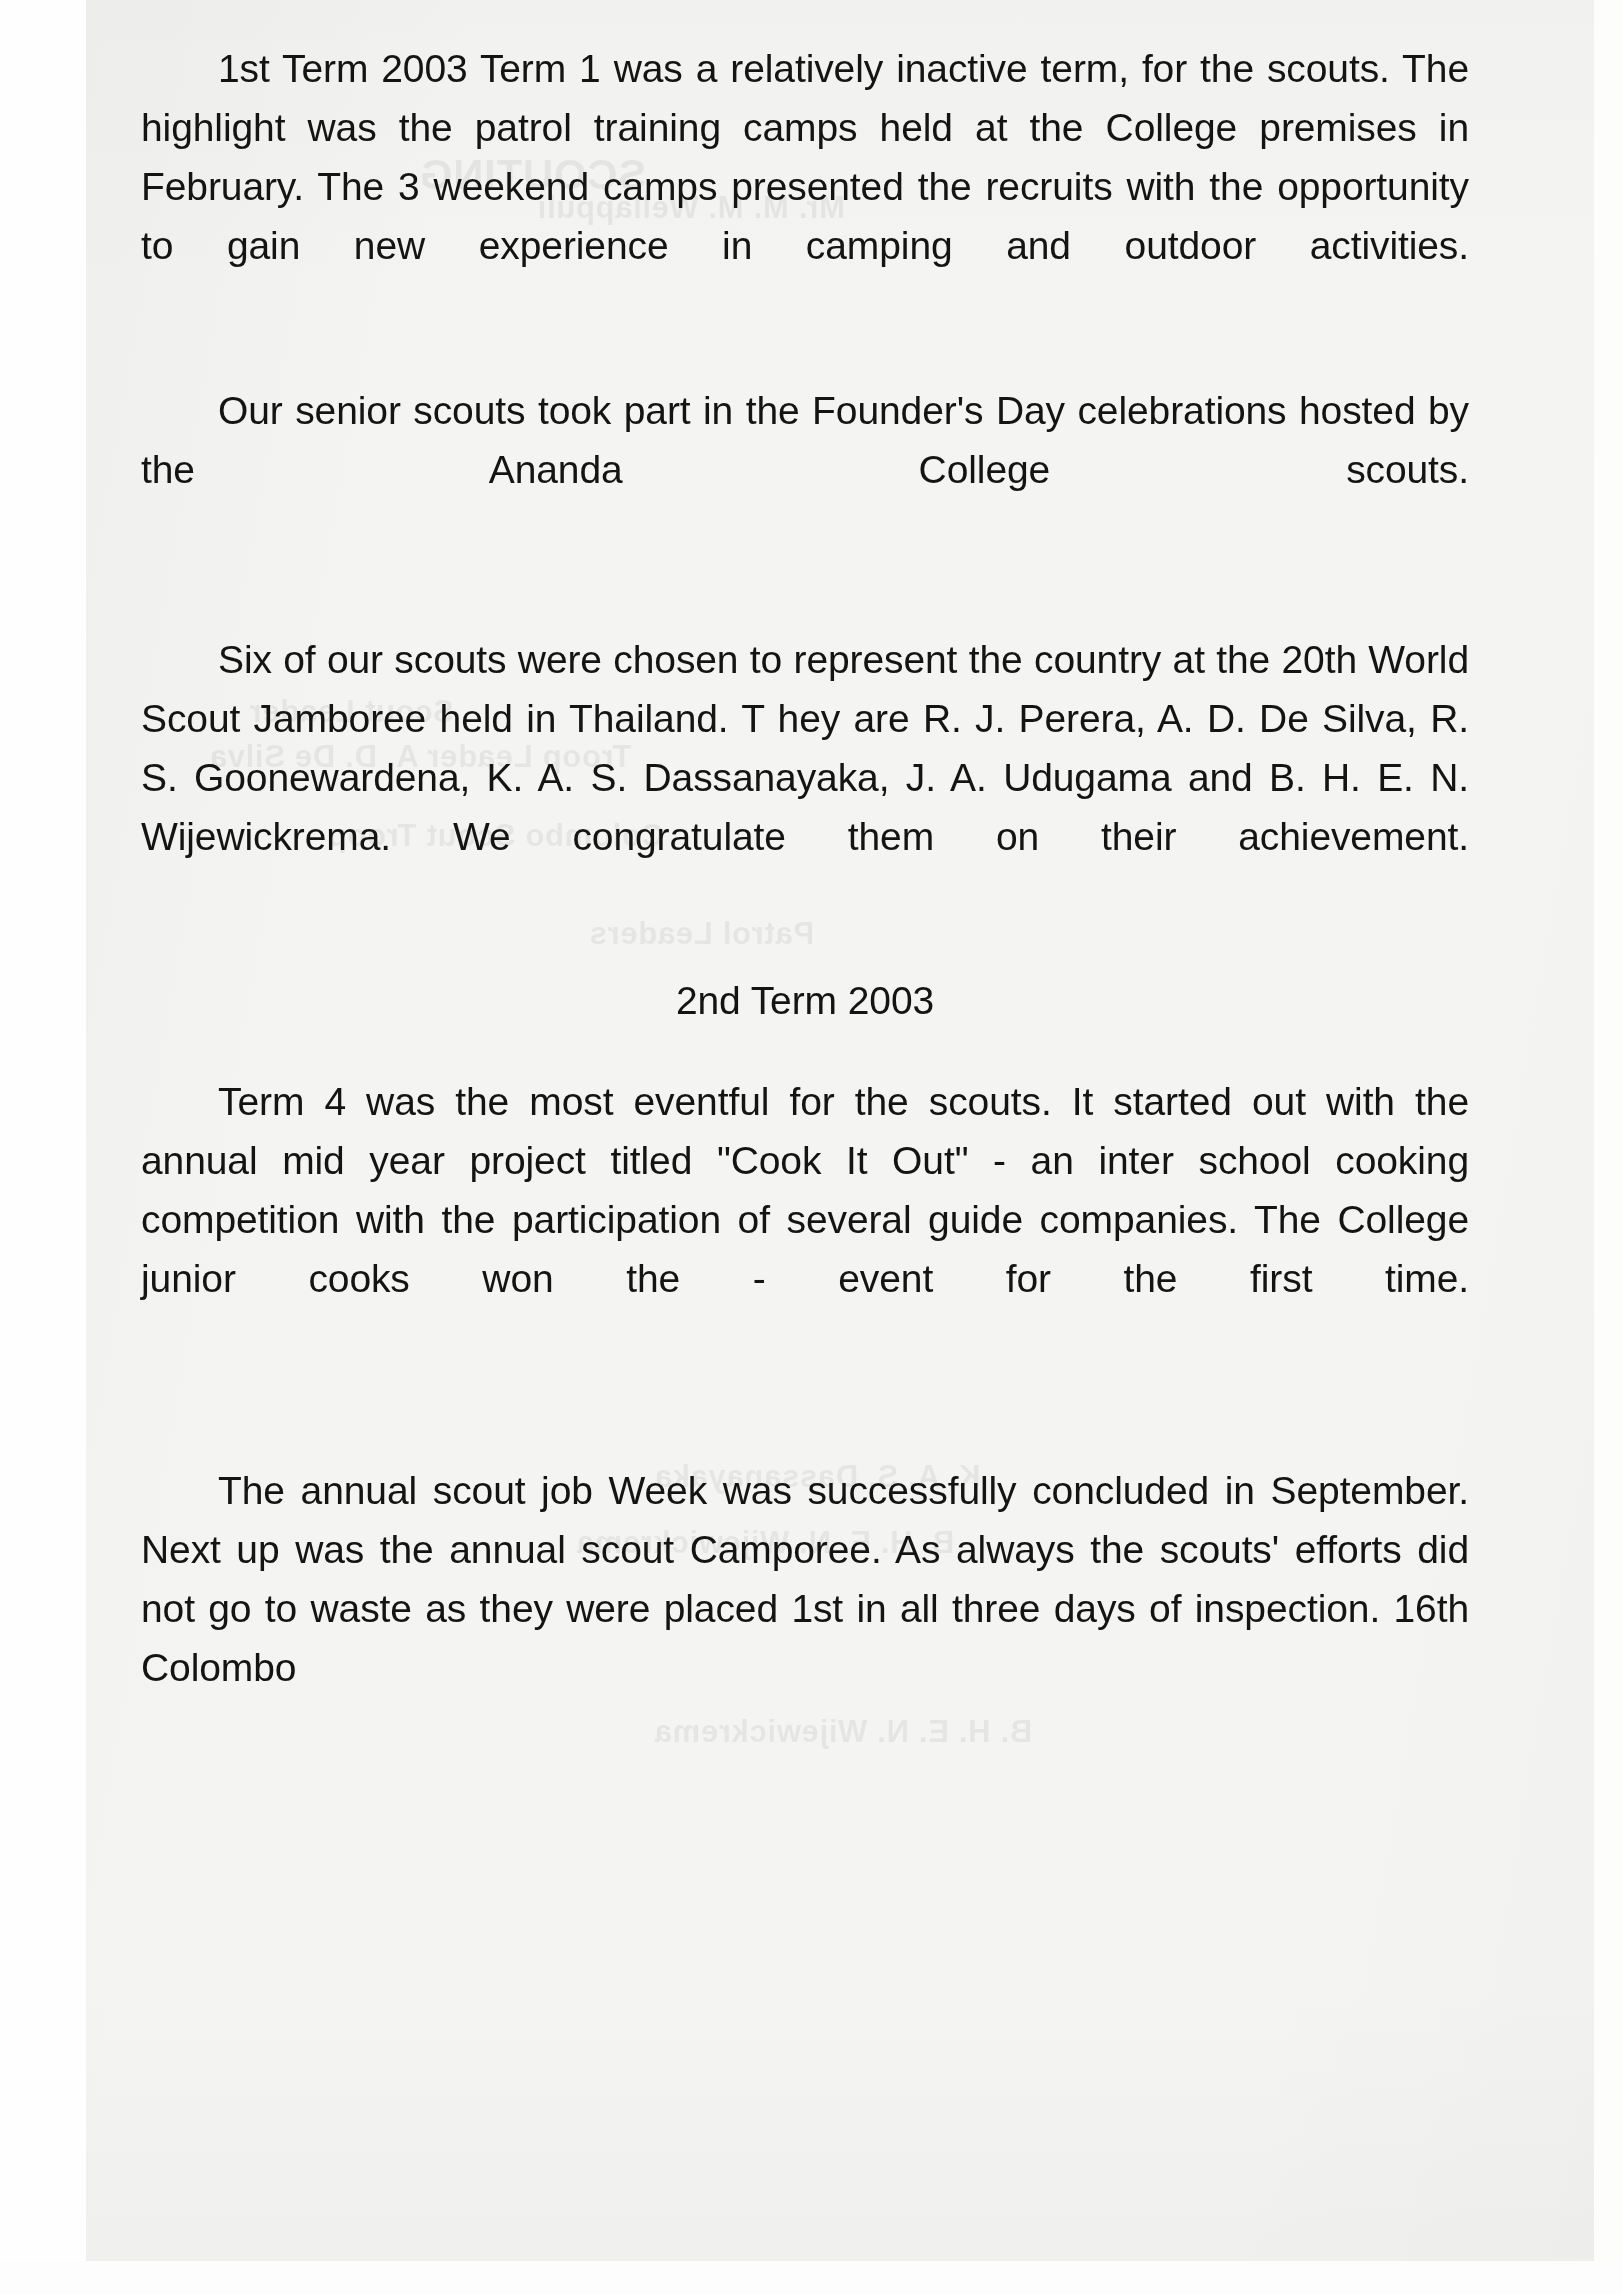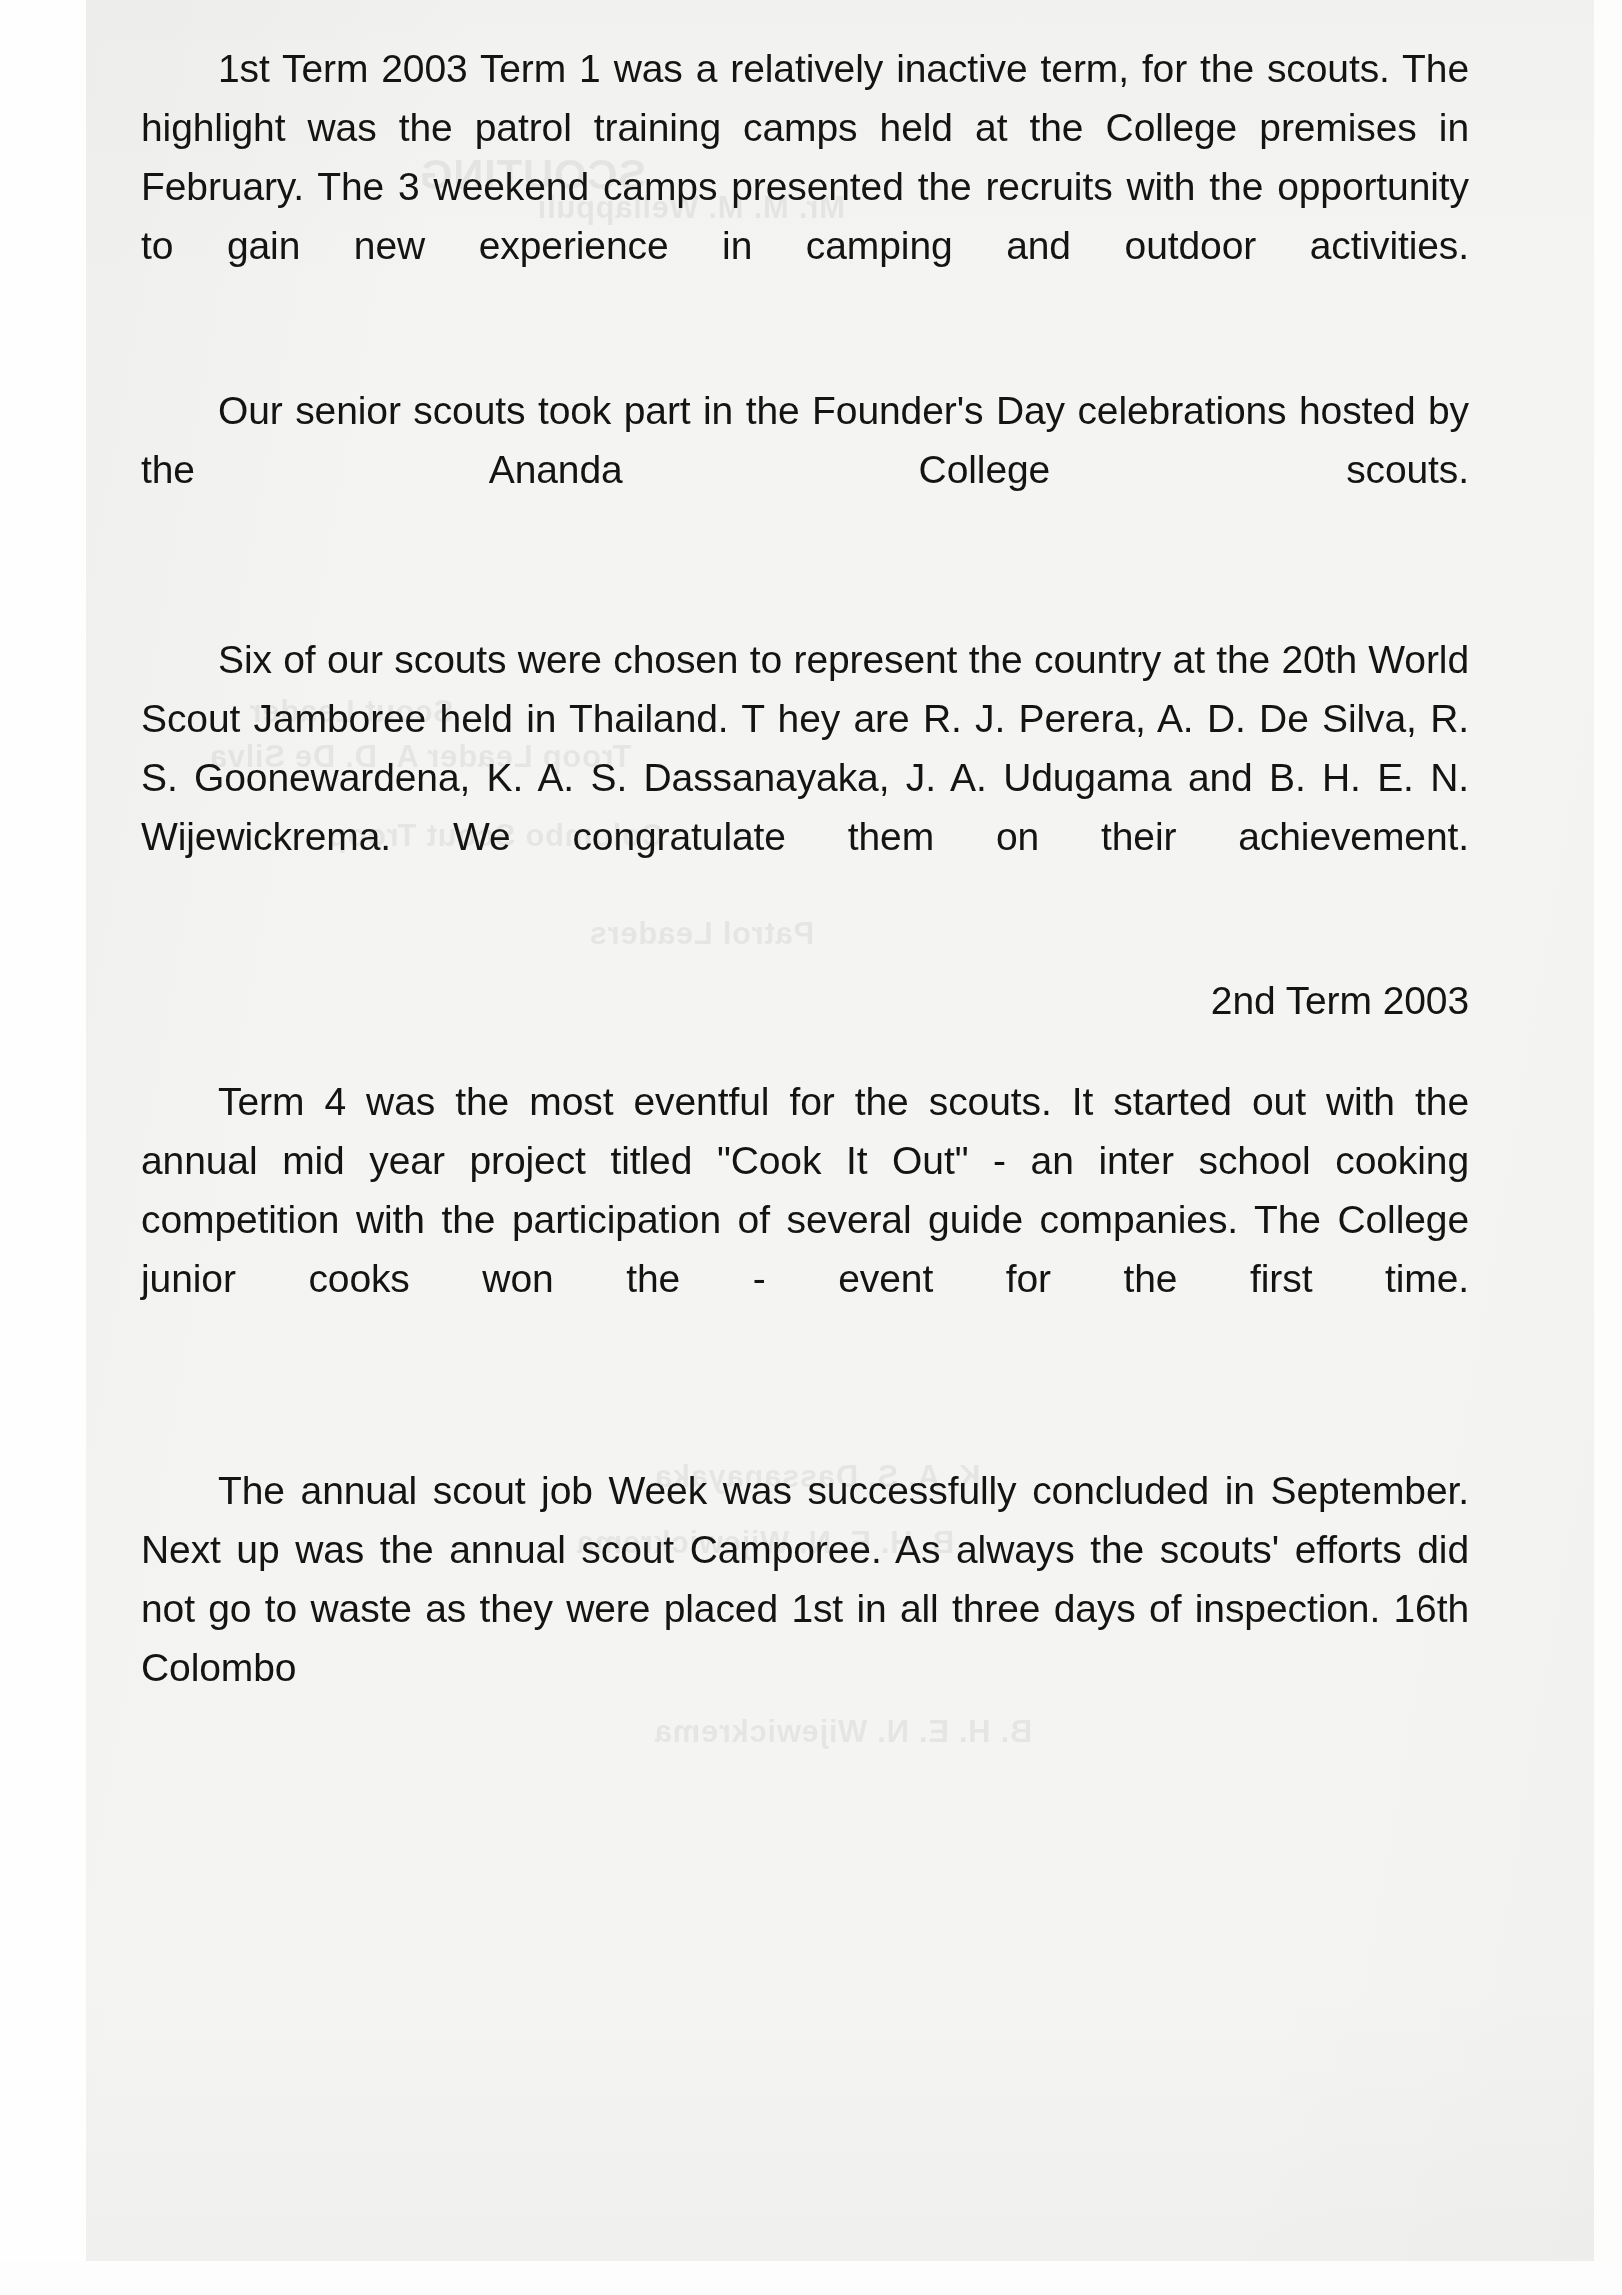--- a/index.html
+++ b/index.html
@@ -87,21 +87,21 @@
   .gap-md { height: 47px; }
   .gap-lg { height: 51px; }
 
   .heading {
     margin: 0;
     color: #141414;
     font-size: 39px;
     line-height: 49px;
     font-weight: 400;
     letter-spacing: -0.1px;
-    text-align: right;
+    text-align: center;
   }
 
   
   .para::after {
     content: "";
     display: inline-block;
     width: 100%;
   }
 </style>
 </head>

